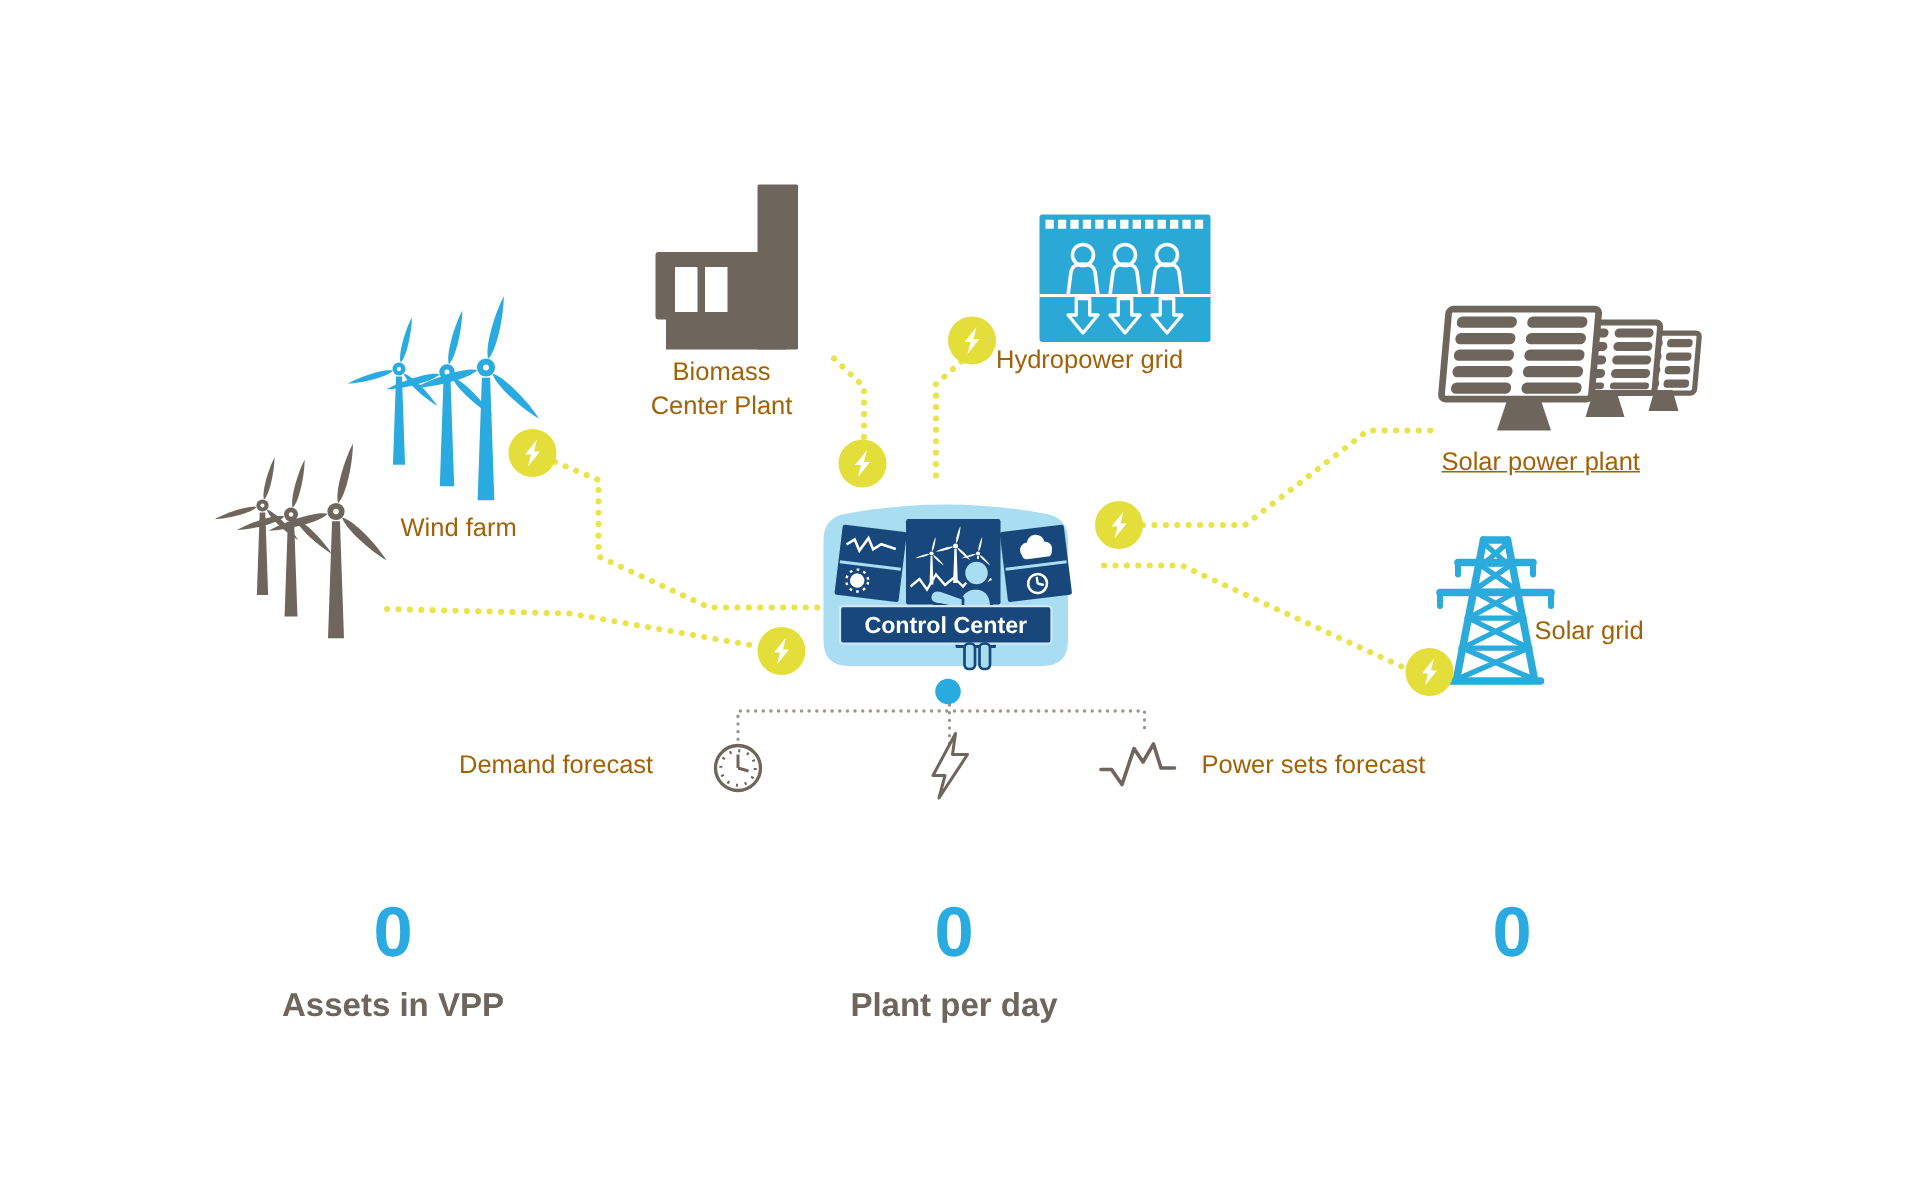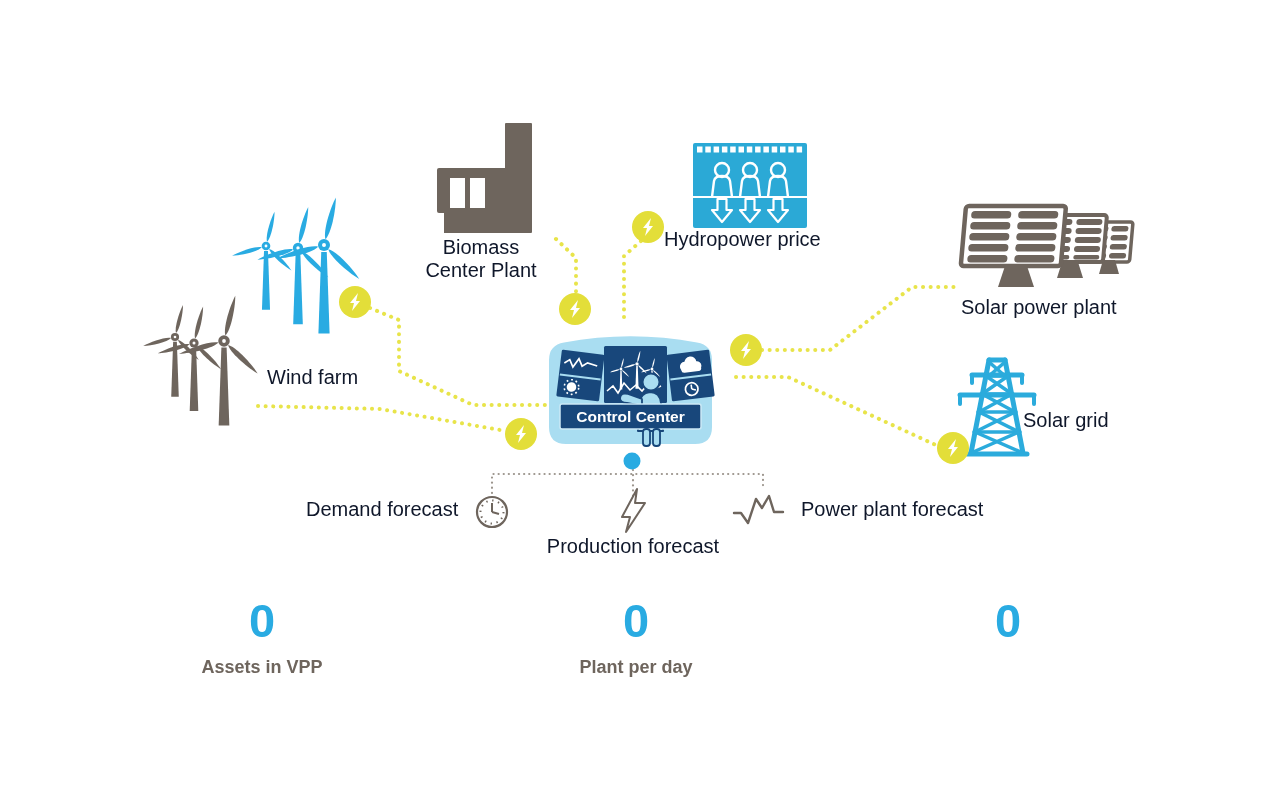--- a/index.html
+++ b/index.html
@@ -1,23 +1,23 @@
 <!DOCTYPE html>
 <html><head>
 <meta charset="utf-8">
 <style>
   html,body{margin:0;padding:0;background:#fff;}
   .stage{position:relative;width:1280px;height:800px;background:#fff;overflow:hidden;
          font-family:"Liberation Sans", sans-serif;}
   .stage svg.scene{position:absolute;left:0;top:0;}
-  .lbl{position:absolute;color:#0f172a;font-size:20px;line-height:23px;white-space:nowrap;}
+  .lbl{position:absolute;color:#a16207;font-size:17px;line-height:23px;white-space:nowrap;}
   .lbl.center{text-align:center;white-space:normal;}
   .stat{position:absolute;width:300px;text-align:center;}
   .stat-value{color:#29ABE2;font-size:47px;font-weight:bold;line-height:50px;}
-  .stat-label{color:#6E655D;font-size:18px;font-weight:bold;margin-top:11px;}
+  .stat-label{color:#6E655D;font-size:22px;font-weight:bold;margin-top:11px;}
   .gray{fill:#6E655D;}
   .cyan{fill:#29ABE2;}
 </style>
 </head>
 <body>
 
 <div class="stage">
 
 <svg class="scene" width="1280" height="800" viewBox="0 0 1280 800">
   <defs>
@@ -248,31 +248,30 @@
   <g stroke="#6E655D" fill="none">
     <circle cx="492" cy="512" r="15" stroke-width="2.2" fill="#fff"></circle>
     <circle cx="492" cy="512" r="11.5" stroke-width="2" stroke-dasharray="1.4 4.6"></circle>
     <line x1="492" y1="512" x2="492" y2="503" stroke-width="2"></line>
     <line x1="492" y1="512" x2="499" y2="514" stroke-width="2"></line>
   </g>
   <path d="M637,489 L622,517 L630,517 L626,532 L645,503 L635,503 Z" fill="#fff" stroke="#6E655D" stroke-width="2" stroke-linejoin="round"></path>
   <path d="M734,513 h7 l7,10 l8,-24 l6,9 l7,-12 l5,16 h9" fill="none" stroke="#6E655D" stroke-width="2.4" stroke-linejoin="round" stroke-linecap="round"></path>
 </svg>
 
-<div class="lbl" style="left:267px;top:340px;margin-top:26px;">Wind farm</div>
+<div class="lbl" style="left:267px;top:340px;">Wind farm</div>
 <div class="lbl center" style="left:398px;top:236px;width:166px;">
   <span>Biomass</span><br>
   <span>Center Plant</span>
 </div>
-<div class="lbl" style="left:664px;top:228px;">Hydropower price</div>
-<div class="lbl" style="left:961px;top:296px;">Solar power plant</div>
+<div class="lbl" style="left:664px;top:228px;">Hydropower grid</div>
+<div class="lbl" style="left:961px;top:296px;text-decoration:underline;">Solar power plant</div>
 <div class="lbl" style="left:1023px;top:409px;">Solar grid</div>
 <div class="lbl" style="left:306px;top:498px;text-align:right;">Demand forecast</div>
-<div class="lbl center" style="left:533px;top:535px;width:200px;">Production forecast</div>
-<div class="lbl" style="left:801px;top:498px;">Power plant forecast</div>
+<div class="lbl" style="left:801px;top:498px;">Power sets forecast</div>
 
 <div>
   <div class="stat" style="left:112px;top:596px;">
     <div class="stat-value">0</div>
     <div class="stat-label">Assets in VPP</div>
   </div>
   <div class="stat" style="left:486px;top:596px;">
     <div class="stat-value">0</div>
     <div class="stat-label">Plant per day</div>
   </div>

